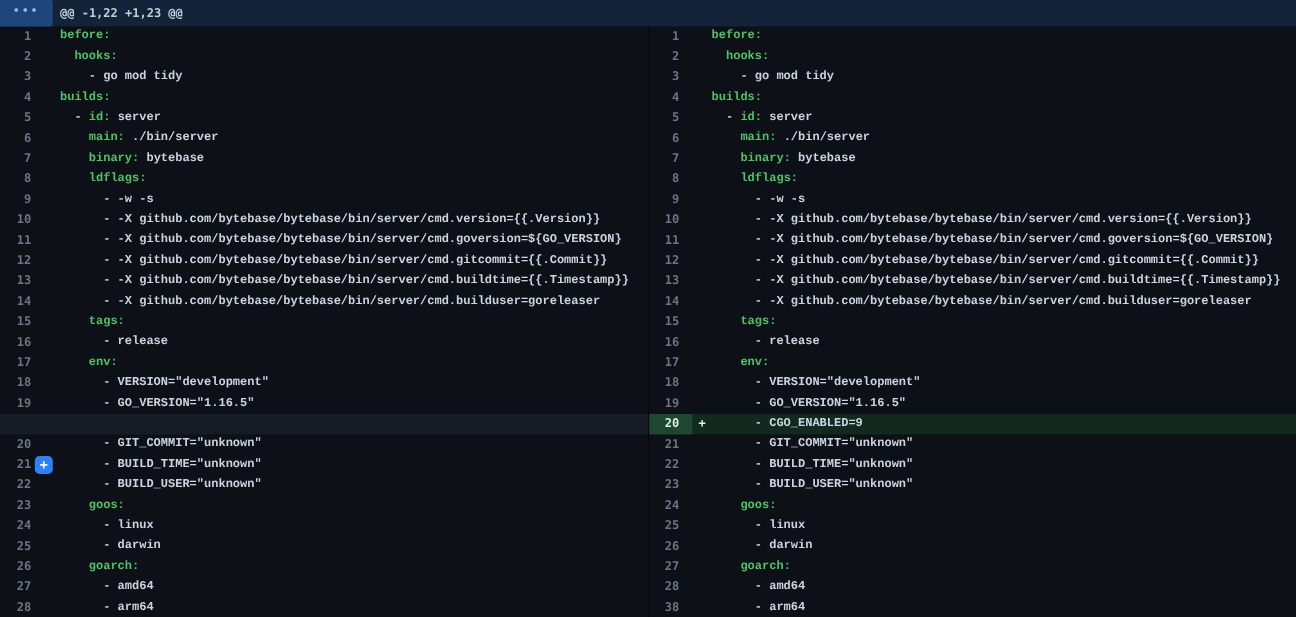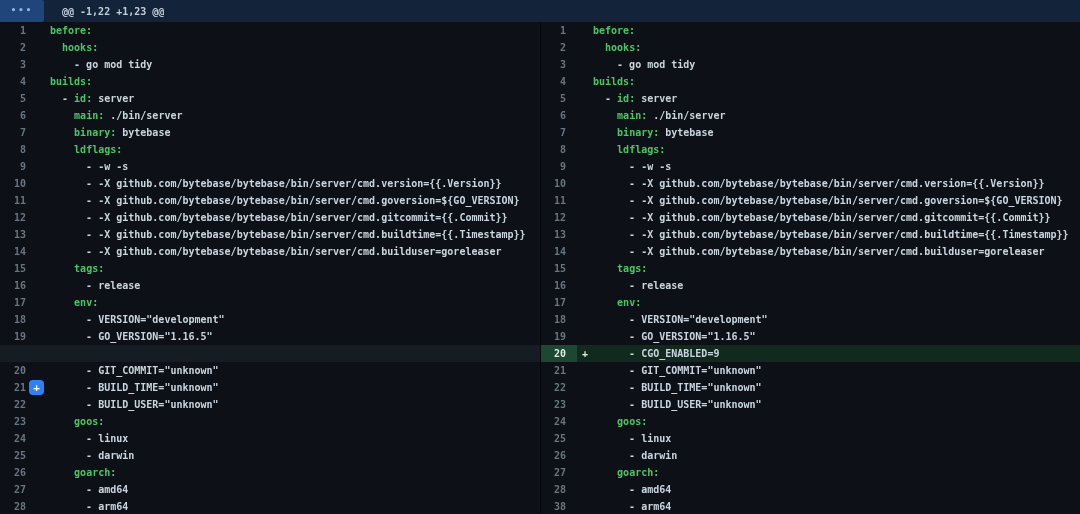--- a/index.html
+++ b/index.html
@@ -17,35 +17,35 @@
   }
   .expander {
     width:44px; height:22px; flex:none;
     background:#20457a; border:none; cursor:pointer;
     color:#8fb3ec; font-size:9px; letter-spacing:2px;
     font-family:inherit; font-weight:700;
     display:flex; align-items:center; justify-content:center;
     border-radius:0 2px 2px 0;
     padding:0 0 3px 0;
   }
-  .hunktext { color:#c3ced9; margin-left:18px; white-space:pre; }
+  .hunktext { color:#c3ced9; margin-left:6px; white-space:pre; }
 
   
   .panes { display:flex; height:492px; }
   .pane { width:540px; height:492px; overflow:hidden; flex:none; }
   .pane-right { width:539px; border-left:1px solid #05080d; }
 
   .row { display:flex; height:17px; line-height:17px; white-space:pre; }
   .gut { flex:none; text-align:right; color:#6a7582; box-sizing:border-box; }
   .pane-left  .gut { width:26px; }
   .pane-right .gut { width:36px; padding-right:11px; }
   .mark { flex:none; color:#d8f3de; }
   .pane-left  .mark { width:24px; }
   .pane-right .mark { width:16px; text-align:center; }
-  .code { flex:1; color:#c9d4df; overflow:hidden; }
+  .code { flex:1; color:#c9d4df; overflow:hidden;font-family:Liberation Mono, monospace; }
   .seg-k { color:#4bc465; }
   .seg-p { color:#c9d4df; }
 
   .row.add { background:#122a1d; }
   .row.add .gut { background:#1d4731; color:#dcebe1; }
   .row.spacer { background:#161c23; }
 
   .cbtn {
     width:15px; height:15px; margin:1px 0 0 3px; padding:0;
     background:#2f81f7; color:#ffffff;

